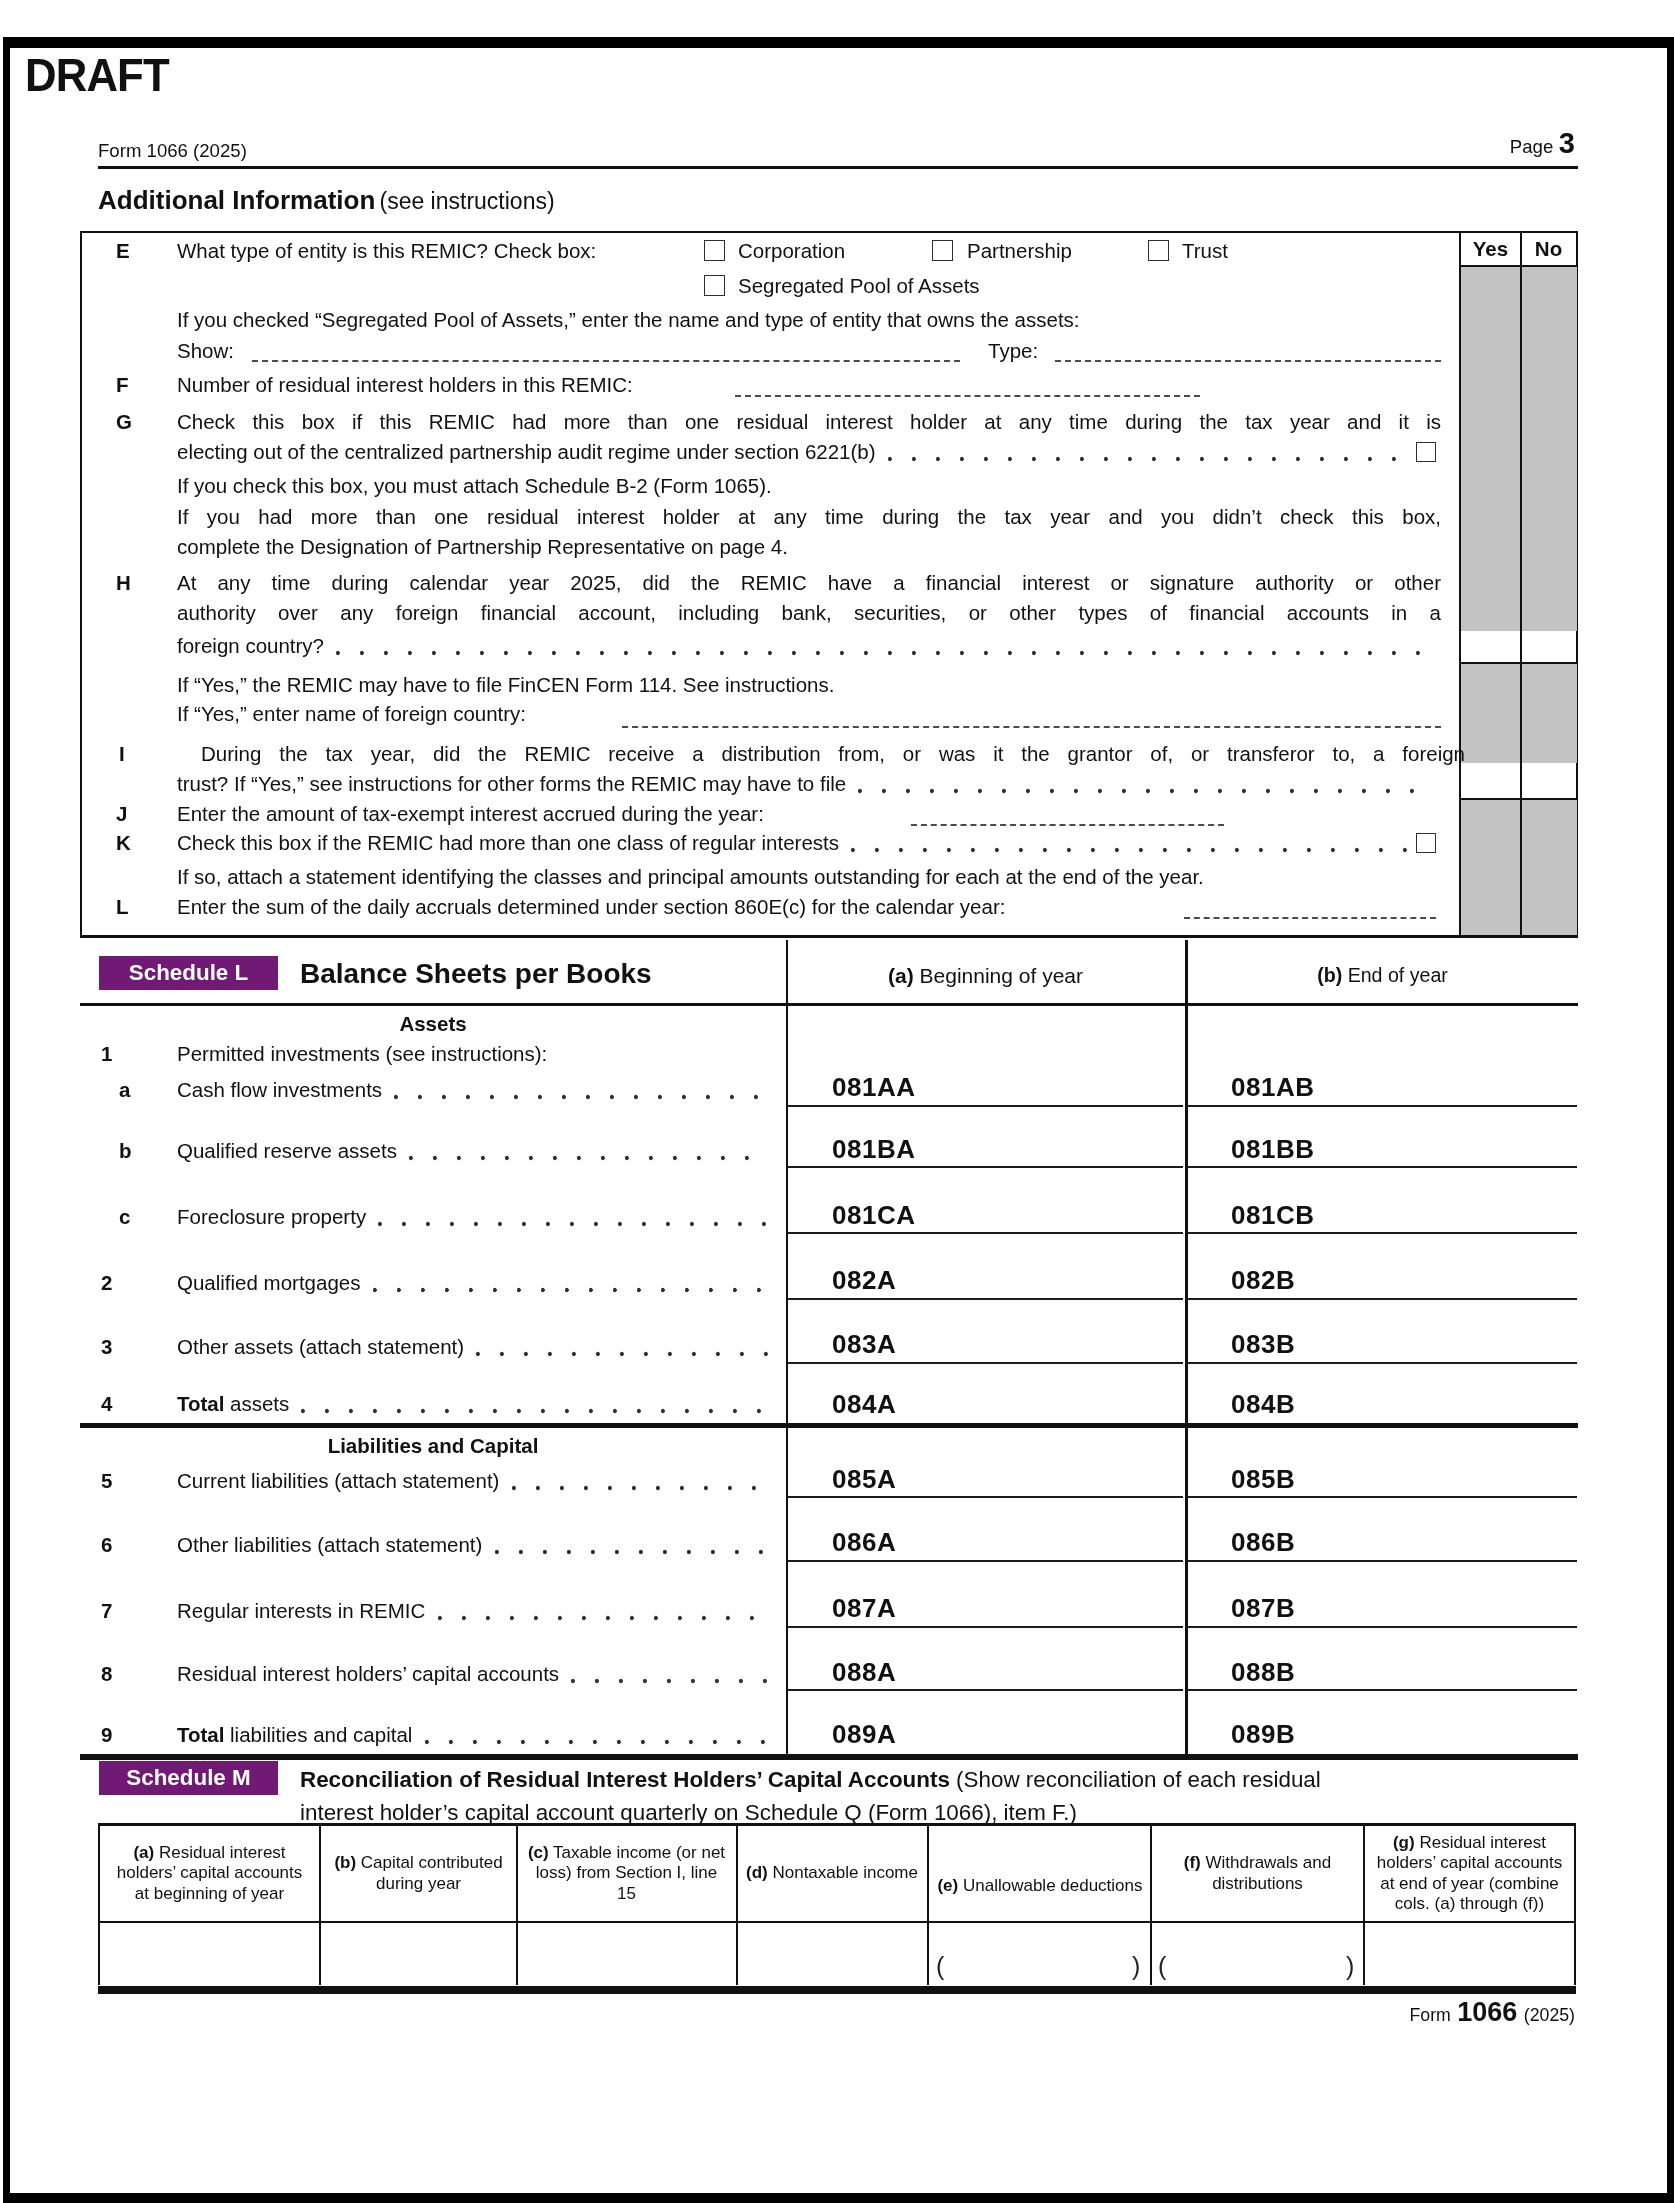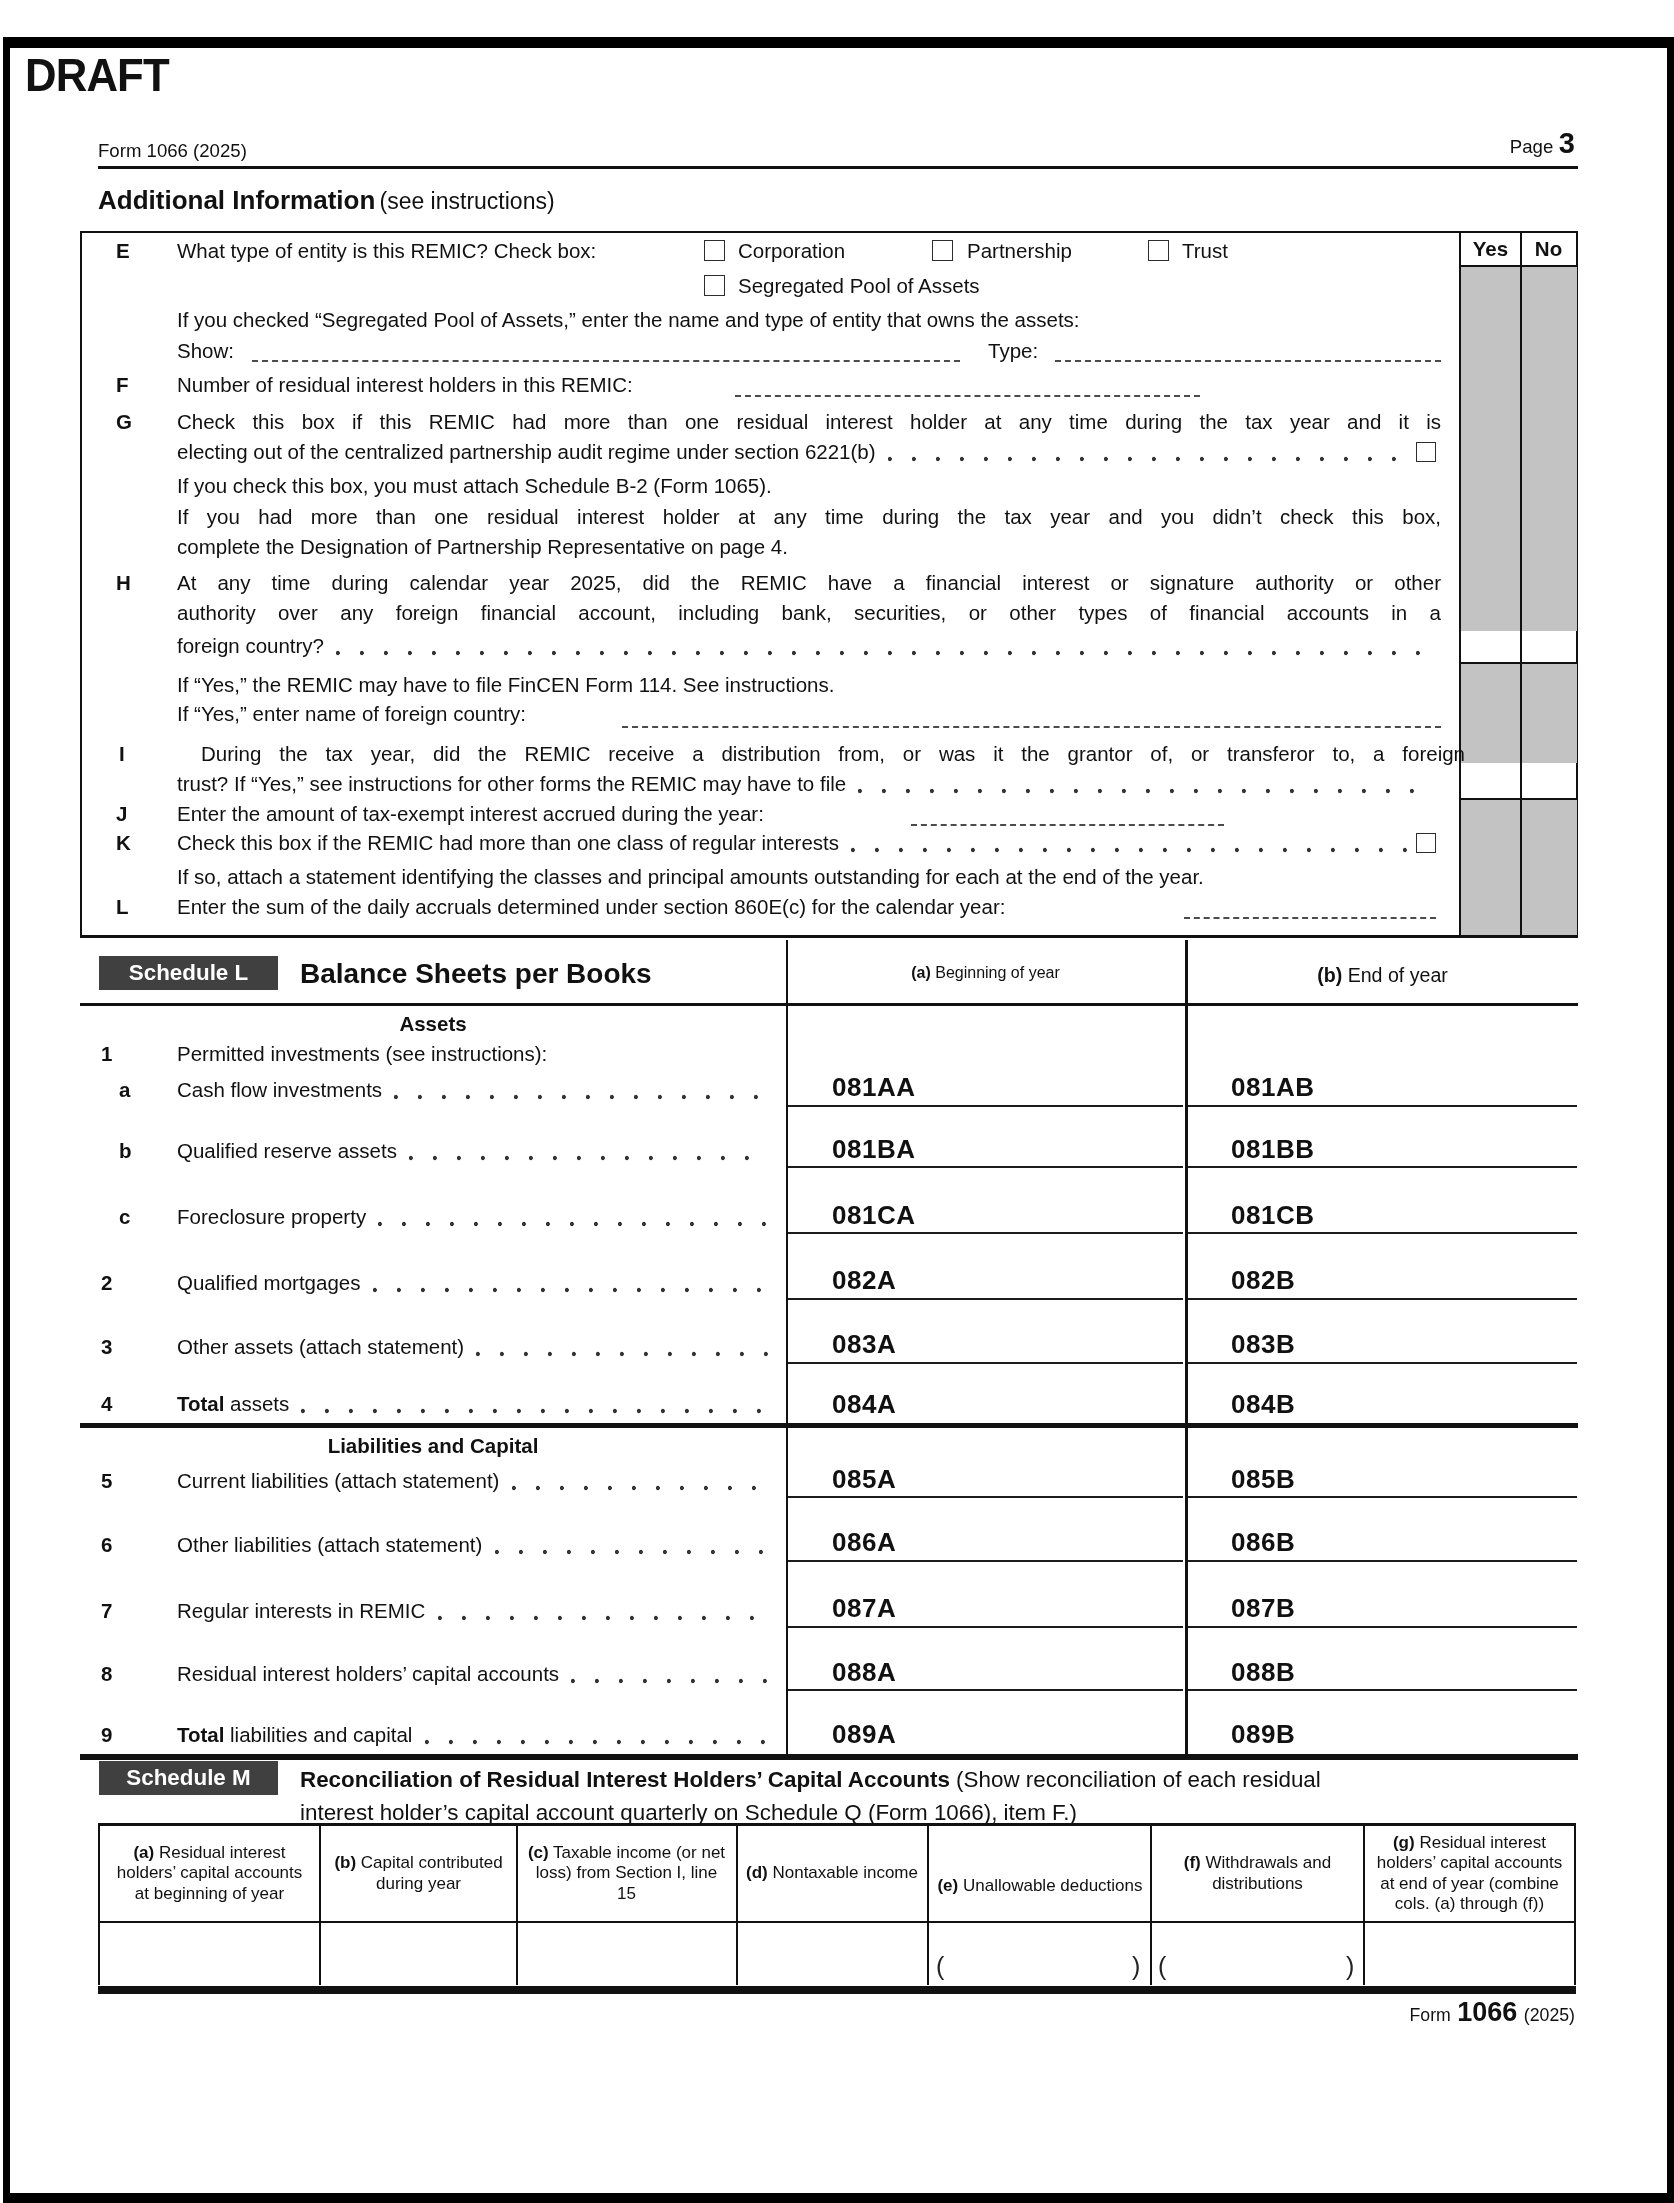--- a/index.html
+++ b/index.html
@@ -12,21 +12,21 @@
   .b{font-weight:bold;}
   .letter{position:absolute;font-size:20.5px;font-weight:bold;line-height:24px;}
   .cbx{position:absolute;width:20.5px;height:20.5px;border:1.9px solid #2e2e2e;background:#fff;box-sizing:border-box;}
   .cbxi{width:20.5px;height:20.5px;border:1.9px solid #2e2e2e;background:#fff;box-sizing:border-box;flex:0 0 auto;align-self:flex-end;margin-bottom:1.9px;}
   .flexline{position:absolute;display:flex;align-items:flex-end;font-size:20.5px;line-height:24px;white-space:nowrap;}
   .dots{flex:1 1 auto;height:20.5px;margin:0 7.5px 0 11.2px;
         background-image:radial-gradient(circle at 2.8px 2.8px,#333 1.8px,transparent 2.2px);
         background-size:24px 5.6px;background-repeat:repeat-x;background-position:left bottom 2.8px;}
   .dash{position:absolute;height:0;border-bottom:2.8px dashed #4b4b4b;}
   .shade{position:absolute;background:#c3c3c3;}
-  .tagbox{position:absolute;background:#404040;color:#fff;font-weight:bold;font-size:22.4px;
+  .tagbox{position:absolute;background:#701a75;color:#fff;font-weight:bold;font-size:22.4px;
           display:flex;align-items:center;justify-content:center;}
   .code{position:absolute;font-weight:bold;font-size:26px;letter-spacing:0.5px;}
   .slnum{position:absolute;font-size:20.5px;font-weight:bold;}
   .sllabel{position:absolute;display:flex;align-items:flex-end;font-size:20.5px;line-height:24px;white-space:nowrap;left:177px;width:598px;}
   .ul{position:absolute;height:0;border-bottom:2.3px solid #1c1c1c;}
   .smhead{position:absolute;display:flex;align-items:center;justify-content:center;text-align:center;
           font-size:17px;line-height:20.5px;box-sizing:border-box;padding:0 7.5px;}
   .paren{position:absolute;font-size:25px;line-height:28px;color:#222;}
 </style>
 </head>
@@ -136,21 +136,21 @@
   <div class="letter" style="left:116px;top:895px;">L</div>
   <div class="tline" style="left:177px;top:895px;">Enter the sum of the daily accruals determined under section 860E(c) for the calendar year:</div>
   <div class="dash" style="left:1184px;top:917px;width:252px;"></div>
 
   <div class="line" style="left:786px;top:940px;width:1.9px;height:817px;"></div>
   <div class="line" style="left:1185px;top:940px;width:2.8px;height:817px;"></div>
   <div class="line" style="left:80px;top:1003px;width:1498px;height:2.8px;"></div>
 
   <div class="tagbox" style="left:99px;top:956px;width:179px;height:34px;">Schedule L</div>
   <div class="abs b" style="left:300px;top:958px;font-size:28px;">Balance Sheets per Books</div>
-  <div class="abs" style="left:788px;top:964px;width:395px;text-align:center;font-size:16px;">
+  <div class="abs" style="left:788px;top:964px;width:395px;text-align:center;font-size:21px;">
     <span class="b">(a)</span>
     <span>Beginning of year</span>
   </div>
   <div class="abs" style="left:1188px;top:964px;width:389px;text-align:center;font-size:19.6px;">
     <span class="b">(b)</span>
     <span>End of year</span>
   </div>
 
   <div class="abs b" style="left:80px;top:1012px;width:706px;text-align:center;font-size:20.5px;">Assets</div>
 

